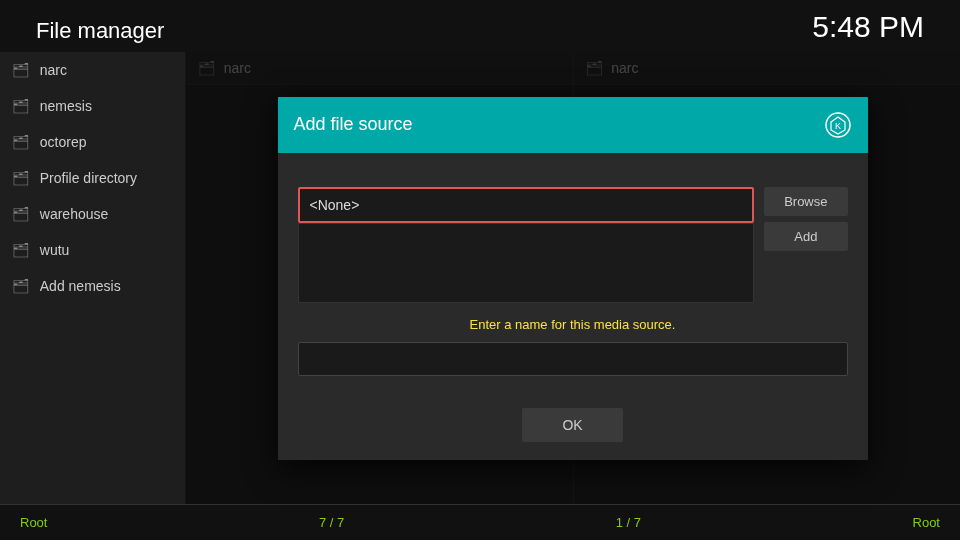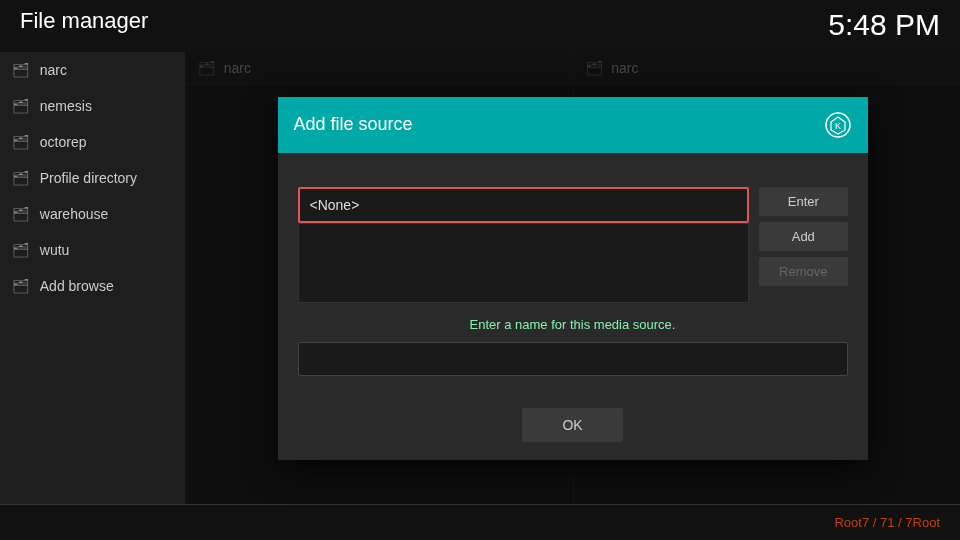--- a/index.html
+++ b/index.html
@@ -11,22 +11,22 @@
       font-family: 'Arial', sans-serif;
       color: #fff;
       overflow: hidden;
       position: relative;
     }
 
     
     .header {
       display: flex;
       justify-content: space-between;
-      align-items: flex-start;
-      padding: 8px 20px;
+      align-items: flex-end;
+      padding: 8px 36px;
       background: #111;
       height: 52px;
     }
 
     .header-title {
       font-size: 22px;
       font-weight: 300;
       color: #fff;
     }
 
@@ -92,24 +92,24 @@
       margin-right: 8px;
       color: #888;
     }
 
     
     .footer {
       height: 36px;
       background: #111;
       display: flex;
       align-items: center;
-      justify-content: flex-end;
+      justify-content: space-between;
       padding: 3px 20px;
       font-size: 13px;
-      color: #c2410c;
+      color: #84cc16;
       border-top: 1px solid #333;
     }
 
     .footer-section {
       display: flex;
       align-items: center;
       gap: 8px;
     }
 
     
@@ -212,21 +212,21 @@
       border: 1px solid #333;
       margin-bottom: 0;
     }
 
     .name-section {
       margin-top: 14px;
     }
 
     .name-instruction {
       text-align: center;
-      color: #86efac;
+      color: #fde047;
       font-size: 13px;
       margin-bottom: 10px;
     }
 
     .name-input {
       width: 100%;
       background: #1a1a1a;
       border: 1px solid #444;
       color: #ccc;
       padding: 8px 10px;
@@ -296,21 +296,21 @@
     <div class="sidebar-item">
       <span class="folder-icon">🗂</span>
       <span>warehouse</span>
     </div>
     <div class="sidebar-item">
       <span class="folder-icon">🗂</span>
       <span>wutu</span>
     </div>
     <div class="sidebar-item">
       <span class="folder-icon">🗂</span>
-      <span>Add browse</span>
+      <span>Add nemesis</span>
     </div>
   </div>
 
   <div class="panes-area">
     <div class="pane">
       <div class="pane-header">
         <span class="folder-icon">🗂</span>
         <span>narc</span>
       </div>
     </div>
@@ -339,23 +339,22 @@
         <div class="modal-body">
 
           <div class="path-inputs-container">
             <div class="path-left">
               <div class="path-input-area">
                 <span>&lt;None&gt;</span>
               </div>
               <div class="path-list-area"></div>
             </div>
             <div class="path-buttons">
-              <button class="btn-side">Enter</button>
+              <button class="btn-side">Browse</button>
               <button class="btn-side">Add</button>
-              <button class="btn-side" disabled="">Remove</button>
             </div>
           </div>
 
           <div class="name-section">
             <div class="name-instruction">Enter a name for this media source.</div>
             <input class="name-input" type="text" value="" style="">
           </div>
         </div>
 
         <div class="modal-footer">

